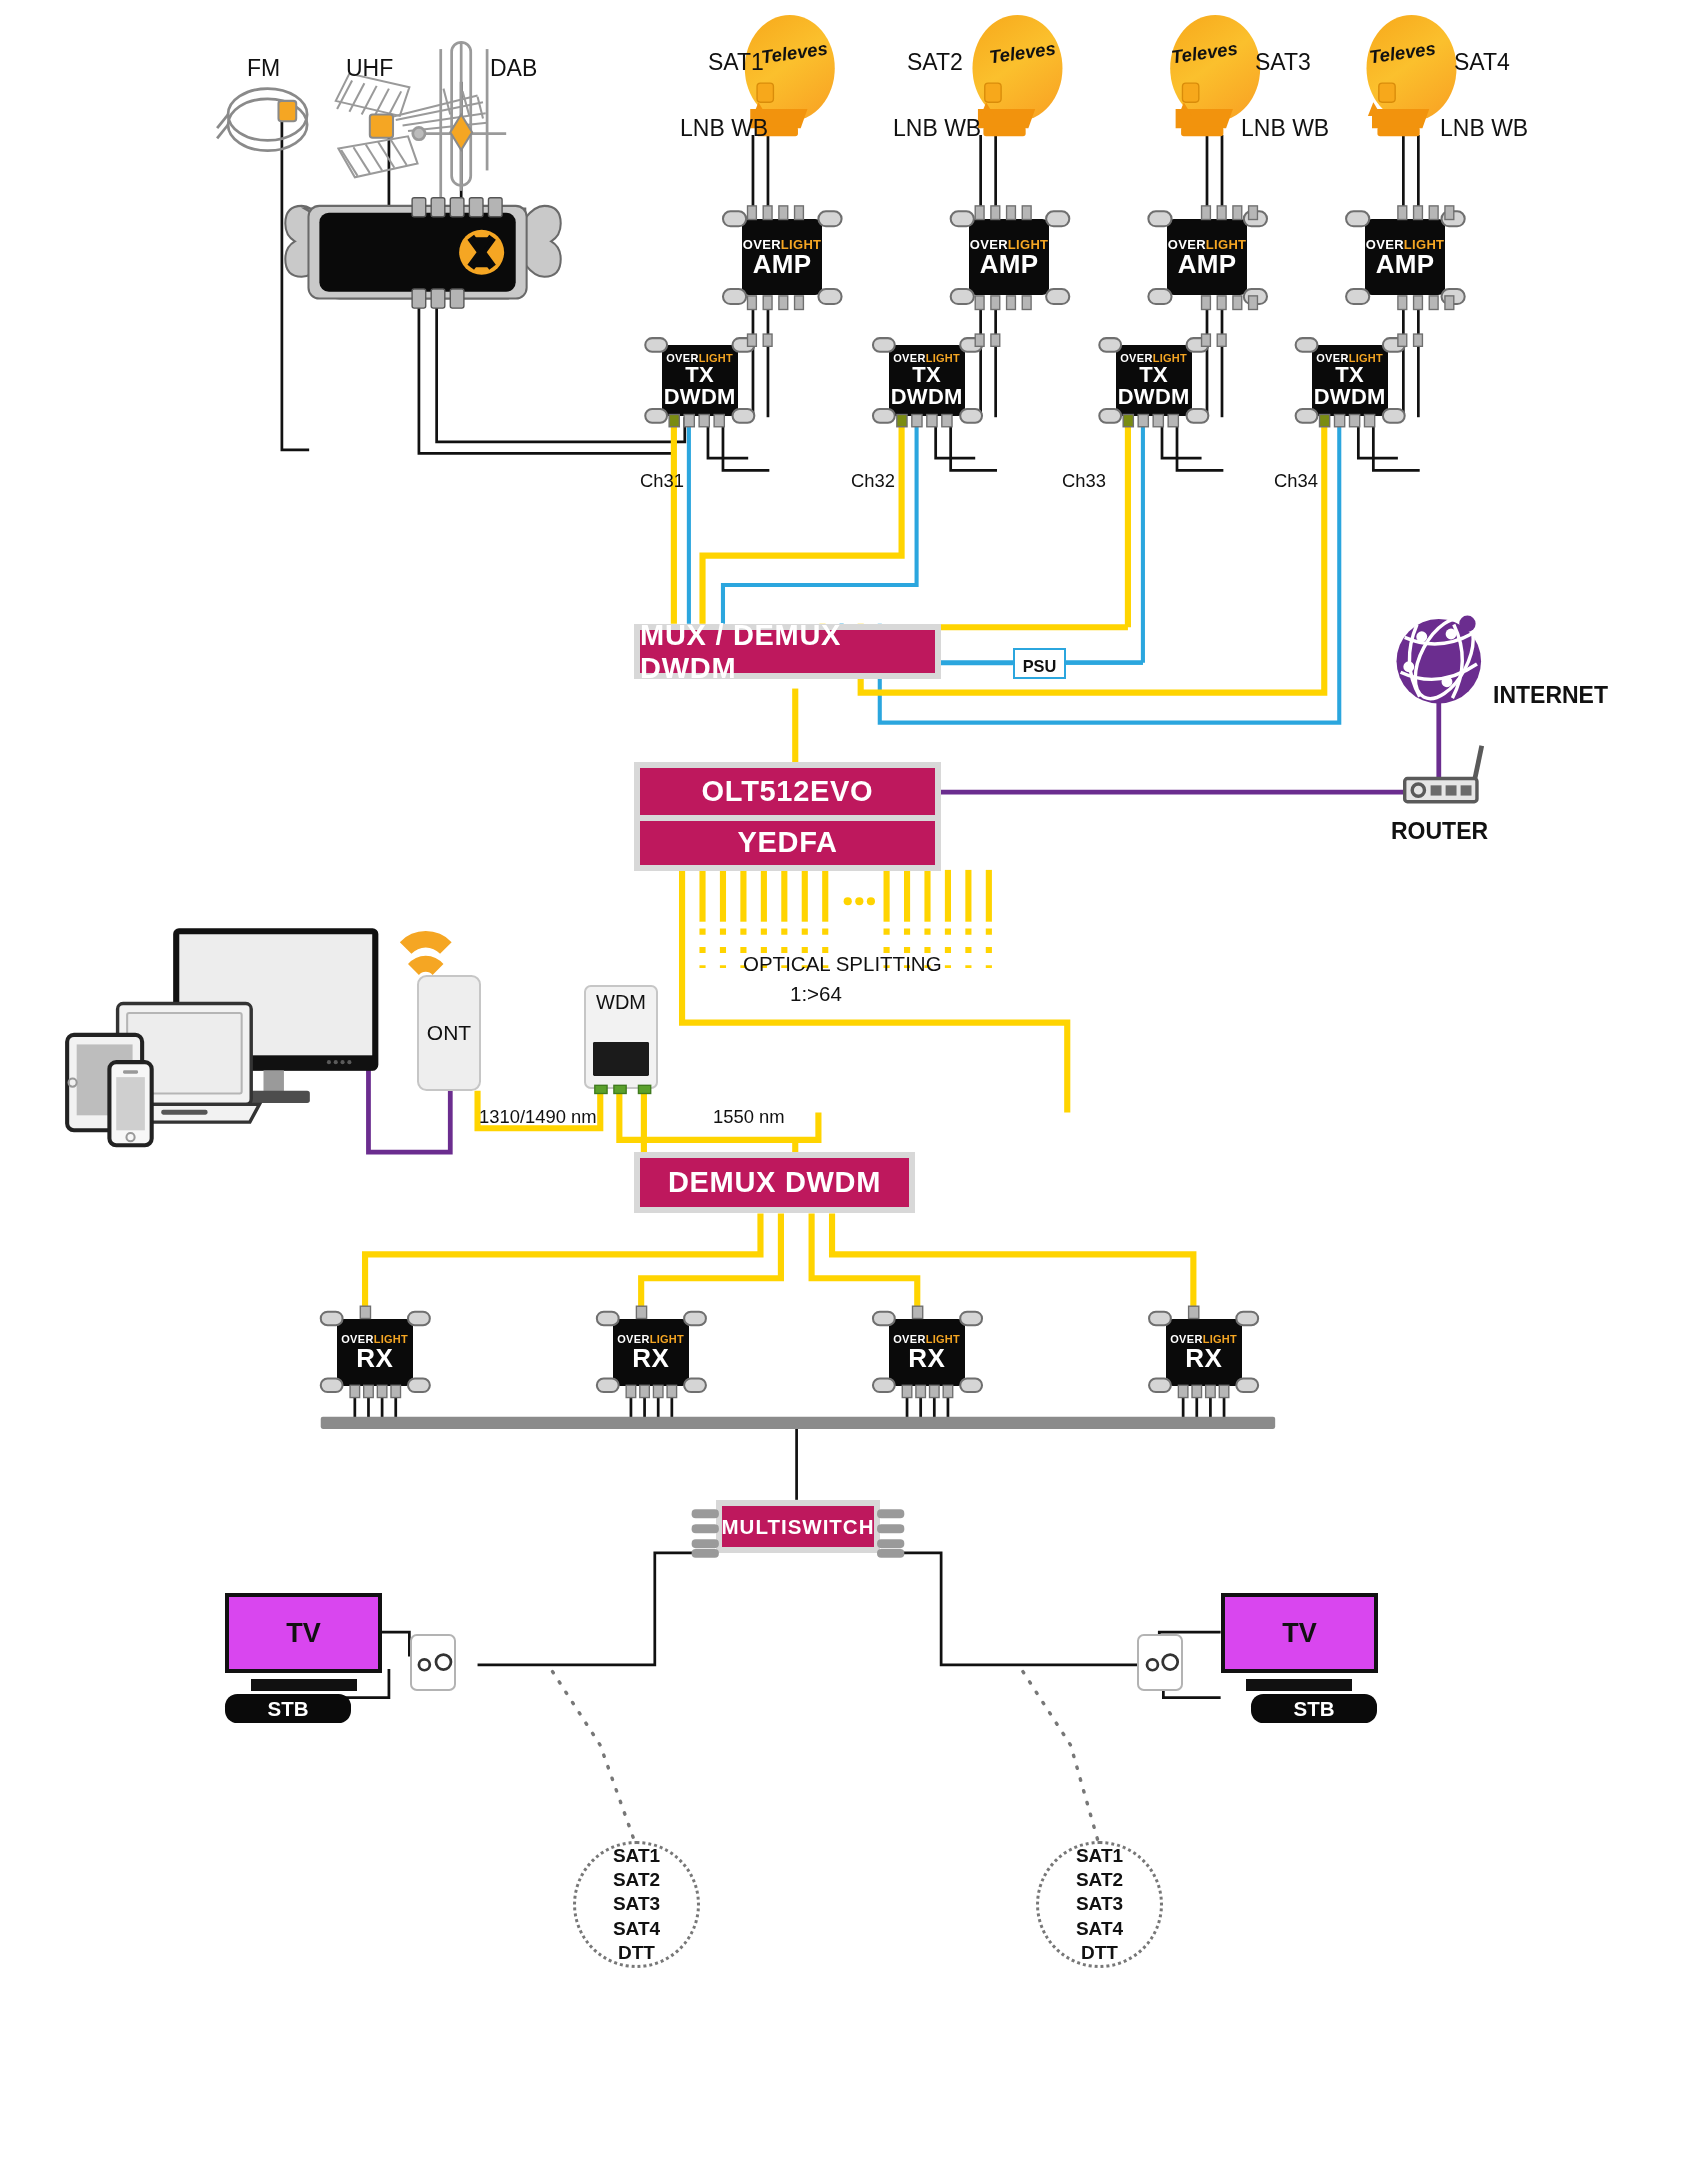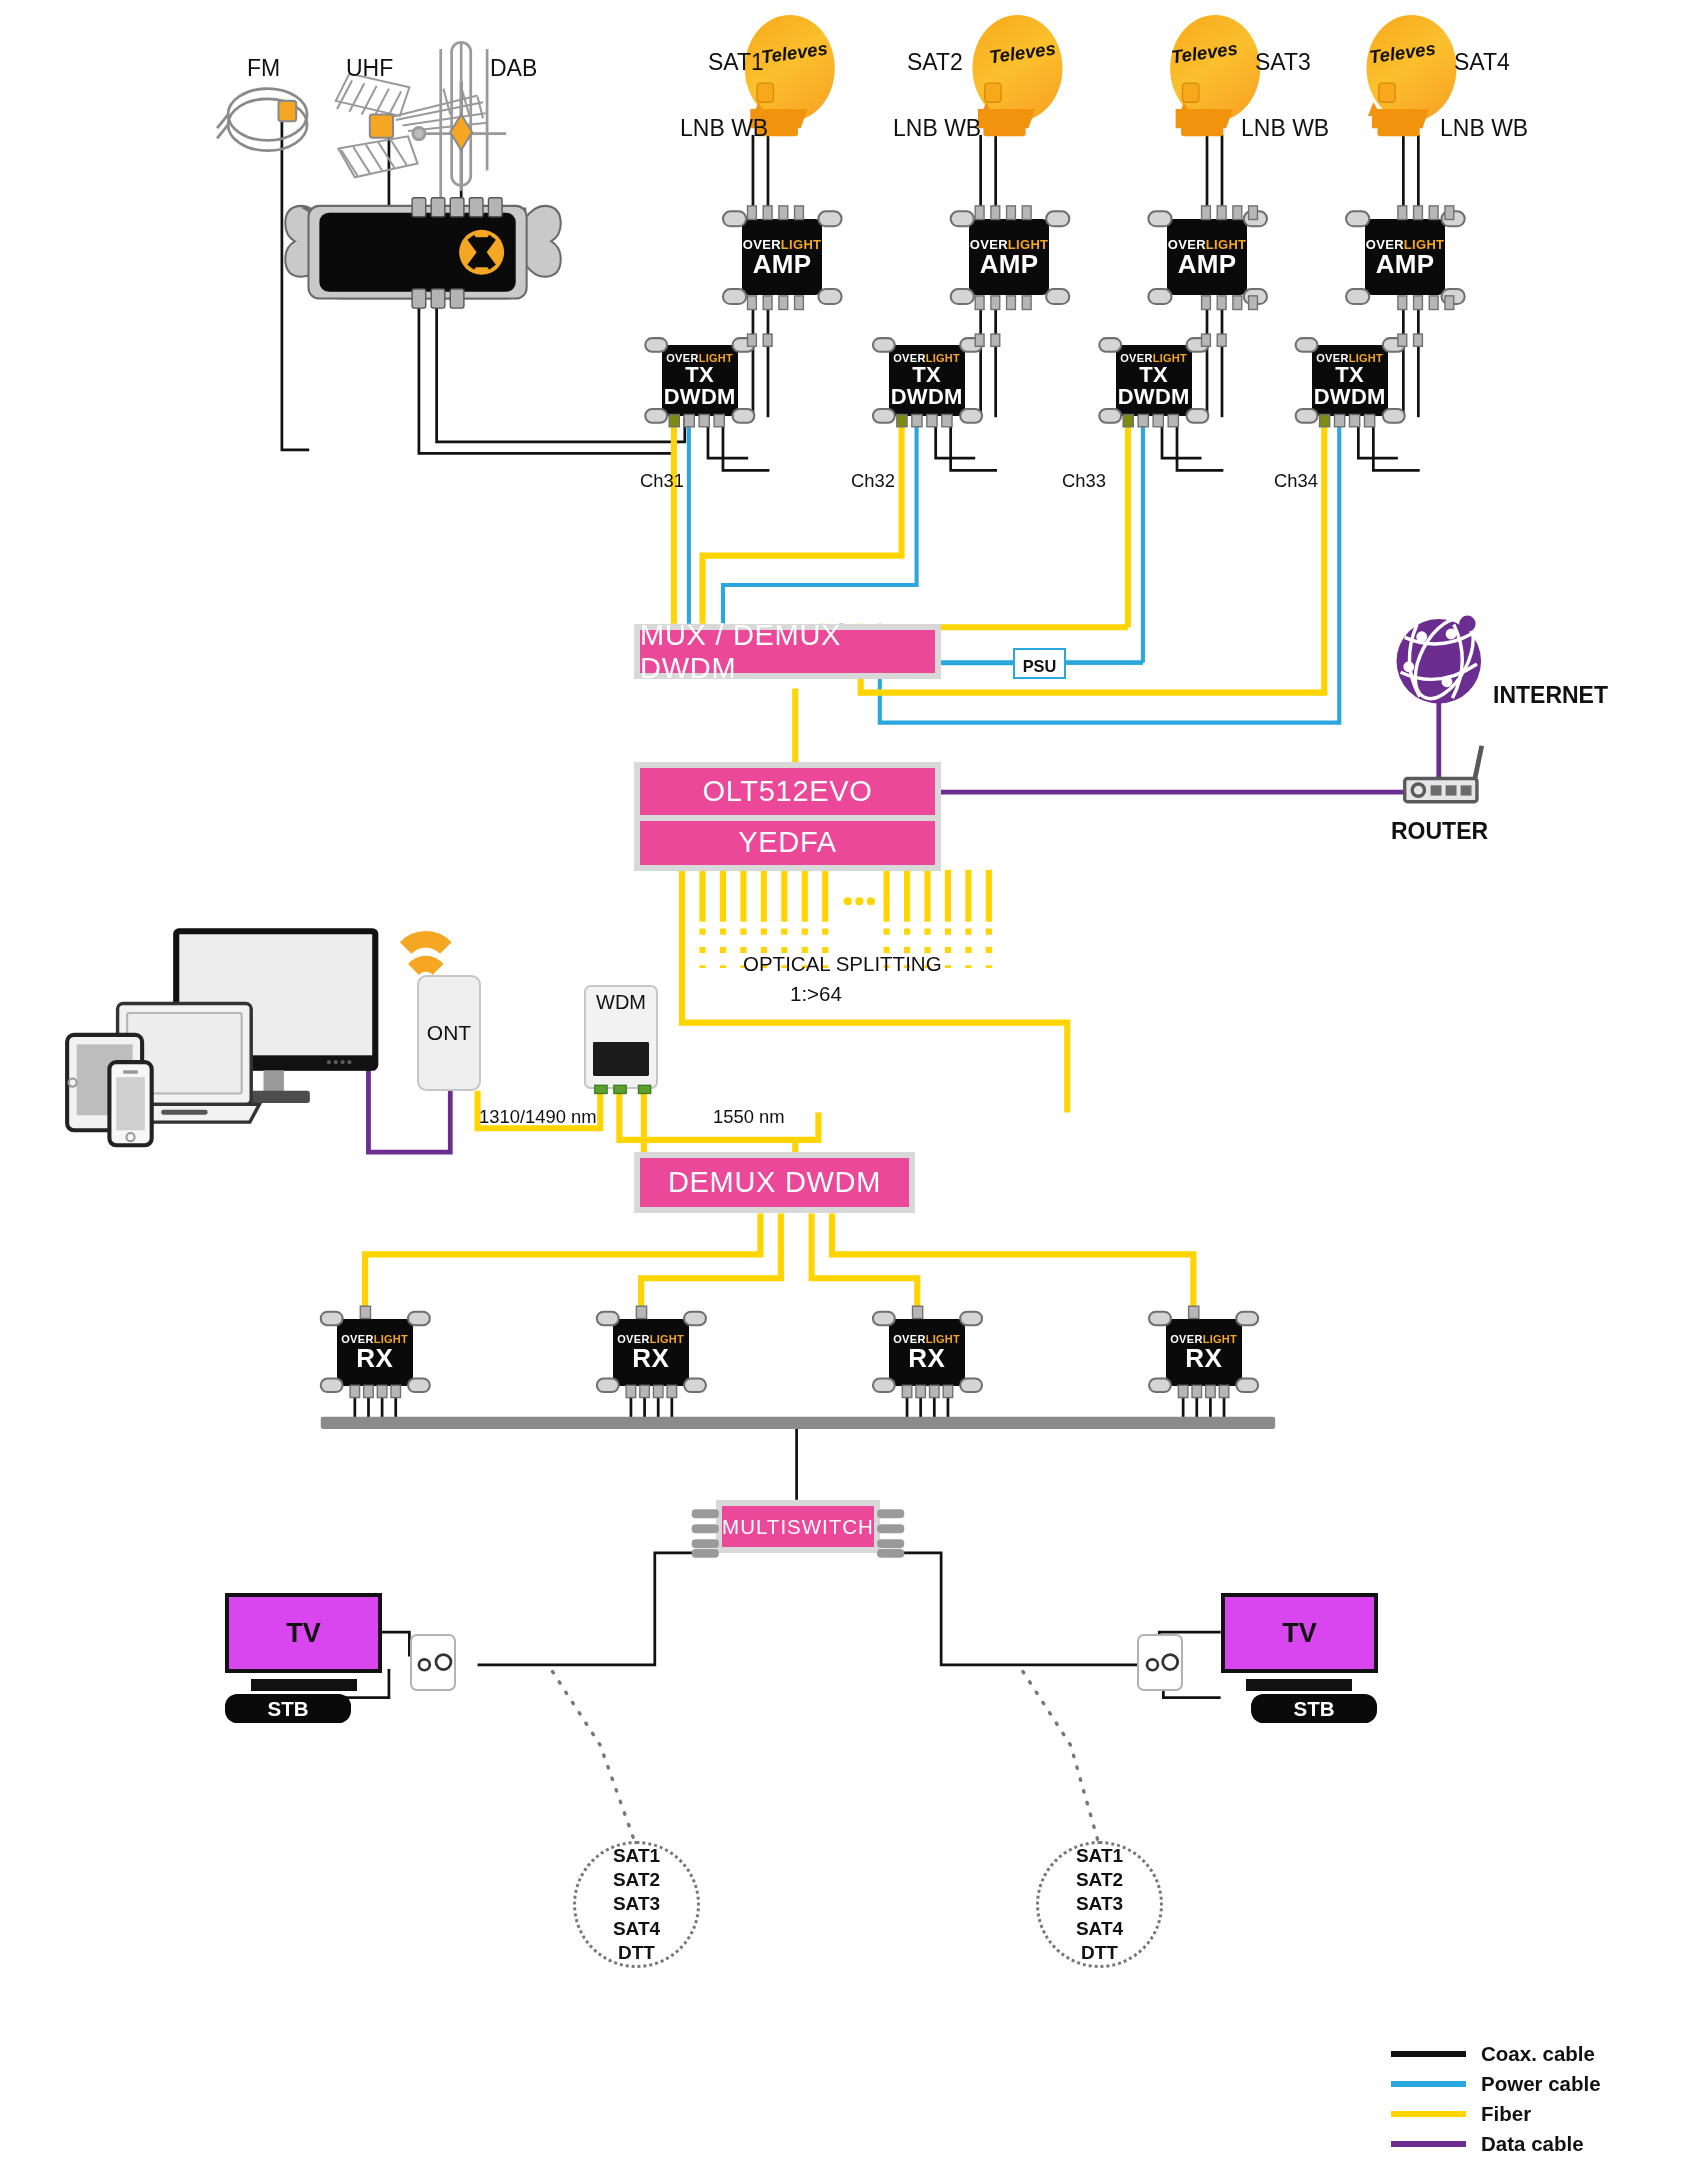--- a/index.html
+++ b/index.html
@@ -15,22 +15,22 @@
   .mod{position:absolute;}
   .mod-body{position:absolute;background:#0a0a0a;border-radius:6.8px;display:flex;flex-direction:column;
     align-items:center;justify-content:center;color:#fff;box-sizing:border-box;}
   .ol-logo{font-size:13px;font-weight:800;letter-spacing:0.3px;line-height:1;white-space:nowrap;}
   .ol-logo .a{color:#fff;}
   .ol-logo .b{color:#F5A623;}
   .mod-title{font-size:26px;font-weight:700;line-height:1.0;text-align:center;letter-spacing:0.3px;}
   .mod-title.sm{font-size:22px;}
   
   .rack{position:absolute;background:#d8d8d8;padding:6.1px;box-sizing:border-box;}
-  .rack-in{background:#ec4899;width:100%;height:100%;display:flex;align-items:center;justify-content:center;
-    color:#fff;font-size:29px;font-weight:400;letter-spacing:0.7px;box-sizing:border-box;}
+  .rack-in{background:#be185d;width:100%;height:100%;display:flex;align-items:center;justify-content:center;
+    color:#fff;font-size:29px;font-weight:700;letter-spacing:0.7px;box-sizing:border-box;}
   .rack-in.ms{font-size:20.5px;letter-spacing:1px;}
   
   .psu{position:absolute;border:2px solid #2BA6DE;background:#fff;display:flex;align-items:center;
     justify-content:center;font-size:16.4px;font-weight:700;color:#111;box-sizing:border-box;}
   .ont{position:absolute;background:#eee;border:2px solid #c6c6c6;border-radius:9.5px;display:flex;
     align-items:center;justify-content:center;font-size:21px;font-weight:400;color:#111;box-sizing:border-box;}
   .wdmbox{position:absolute;background:#f2f2f2;border:2px solid #c6c6c6;border-radius:6.8px;box-sizing:border-box;}
   .wdm-t{position:absolute;top:4.1px;left:0;width:100%;text-align:center;font-size:20px;font-weight:400;color:#111;}
   .wdm-s{position:absolute;left:10%;right:10%;bottom:11px;height:34%;background:#1b1b1b;border-radius:1.4px;}
   .tvset{position:absolute;background:#d946ef;border:4.8px solid #111;display:flex;align-items:center;
@@ -575,38 +575,20 @@
     <span>DTT</span>
   </div>
   <div class="circ" style="left:1036px;top:1841px;width:127px;height:127px;">
     <span>SAT1</span>
     <span>SAT2</span>
     <span>SAT3</span>
     <span>SAT4</span>
     <span>DTT</span>
   </div>
 
-  <div class="legend" style="left:1391px;top:2039px;">
-    <div class="leg-row">
-      <div class="leg-line" style="background:#111;"></div>
-      <div class="leg-txt">Coax. cable</div>
-    </div>
-    <div class="leg-row">
-      <div class="leg-line" style="background:#2BA6DE;"></div>
-      <div class="leg-txt">Power cable</div>
-    </div>
-    <div class="leg-row">
-      <div class="leg-line" style="background:#FFD400;"></div>
-      <div class="leg-txt">Fiber</div>
-    </div>
-    <div class="leg-row">
-      <div class="leg-line" style="background:#6B2D8F;"></div>
-      <div class="leg-txt">Data cable</div>
-    </div>
-  </div>
 
   <svg width="1705" height="2172" style="pointer-events:none;" viewBox="0 0 2500 3186">
 
     <g fill="#d5d5d5" stroke="#6f6f6f" stroke-width="3">
 
       <rect x="1060" y="310" width="34" height="22" rx="11"></rect>
         <rect x="1200" y="310" width="34" height="22" rx="11"></rect>
       <rect x="1060" y="424" width="34" height="22" rx="11"></rect>
         <rect x="1200" y="424" width="34" height="22" rx="11"></rect>
 

